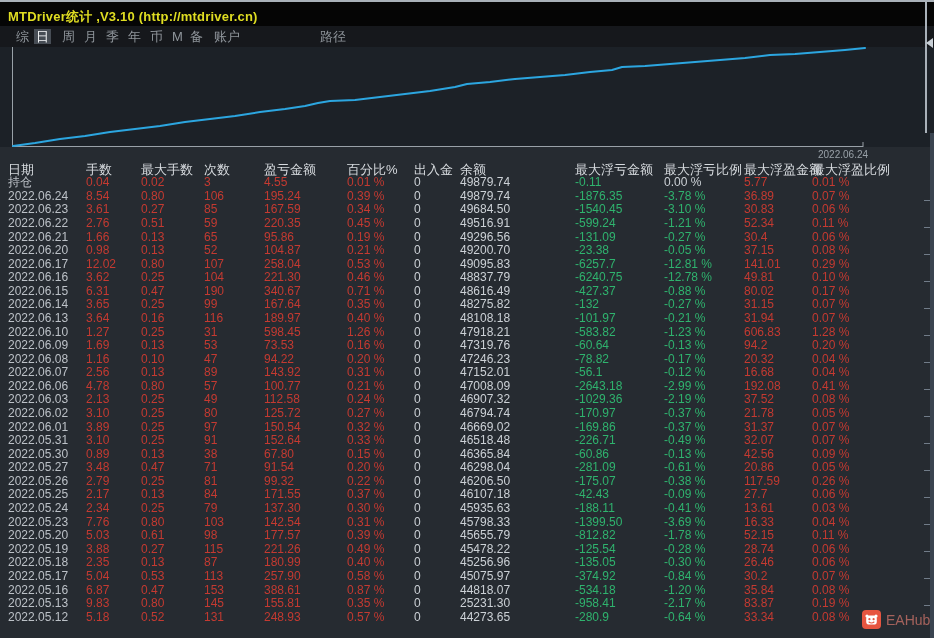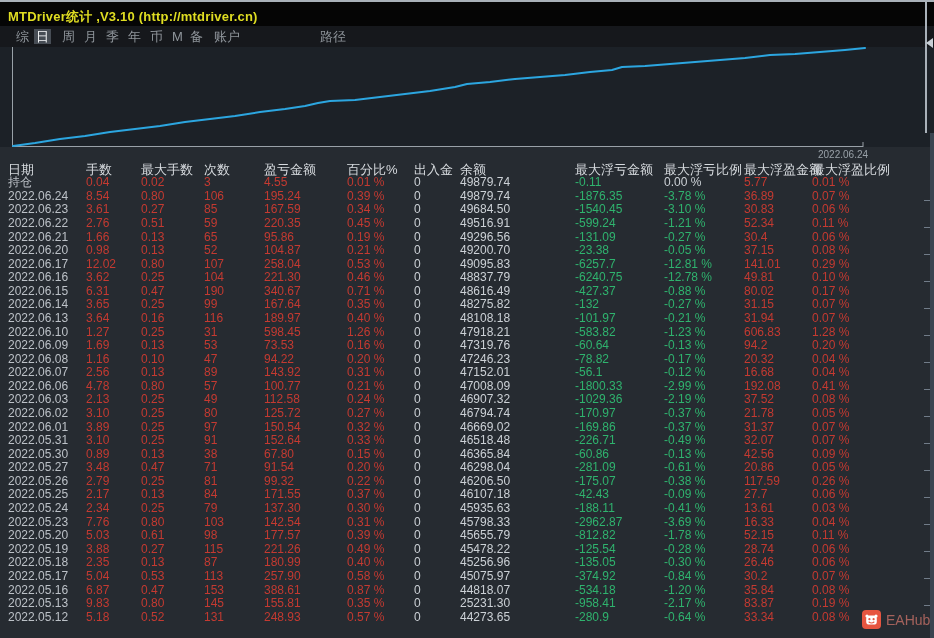--- a/index.html
+++ b/index.html
@@ -309,21 +309,21 @@
       </div>
       <div class="row">
         <span class="cell c0 t-gray">2022.06.06</span>
         <span class="cell c1 t-red">4.78</span>
         <span class="cell c2 t-red">0.80</span>
         <span class="cell c3 t-red">57</span>
         <span class="cell c4 t-red">100.77</span>
         <span class="cell c5 t-red">0.21 %</span>
         <span class="cell c6 t-white">0</span>
         <span class="cell c7 t-white">47008.09</span>
-        <span class="cell c8 t-green">-1800.33</span>
+        <span class="cell c8 t-green">-2643.18</span>
         <span class="cell c9 t-green">-2.99 %</span>
         <span class="cell c10 t-red">192.08</span>
         <span class="cell c11 t-red">0.41 %</span>
       </div>
       <div class="row">
         <span class="cell c0 t-gray">2022.06.03</span>
         <span class="cell c1 t-red">2.13</span>
         <span class="cell c2 t-red">0.25</span>
         <span class="cell c3 t-red">49</span>
         <span class="cell c4 t-red">112.58</span>
@@ -449,21 +449,21 @@
       </div>
       <div class="row">
         <span class="cell c0 t-gray">2022.05.23</span>
         <span class="cell c1 t-red">7.76</span>
         <span class="cell c2 t-red">0.80</span>
         <span class="cell c3 t-red">103</span>
         <span class="cell c4 t-red">142.54</span>
         <span class="cell c5 t-red">0.31 %</span>
         <span class="cell c6 t-white">0</span>
         <span class="cell c7 t-white">45798.33</span>
-        <span class="cell c8 t-green">-2962.87</span>
+        <span class="cell c8 t-green">-1399.50</span>
         <span class="cell c9 t-green">-3.69 %</span>
         <span class="cell c10 t-red">16.33</span>
         <span class="cell c11 t-red">0.04 %</span>
       </div>
       <div class="row">
         <span class="cell c0 t-gray">2022.05.20</span>
         <span class="cell c1 t-red">5.03</span>
         <span class="cell c2 t-red">0.61</span>
         <span class="cell c3 t-red">98</span>
         <span class="cell c4 t-red">177.57</span>

